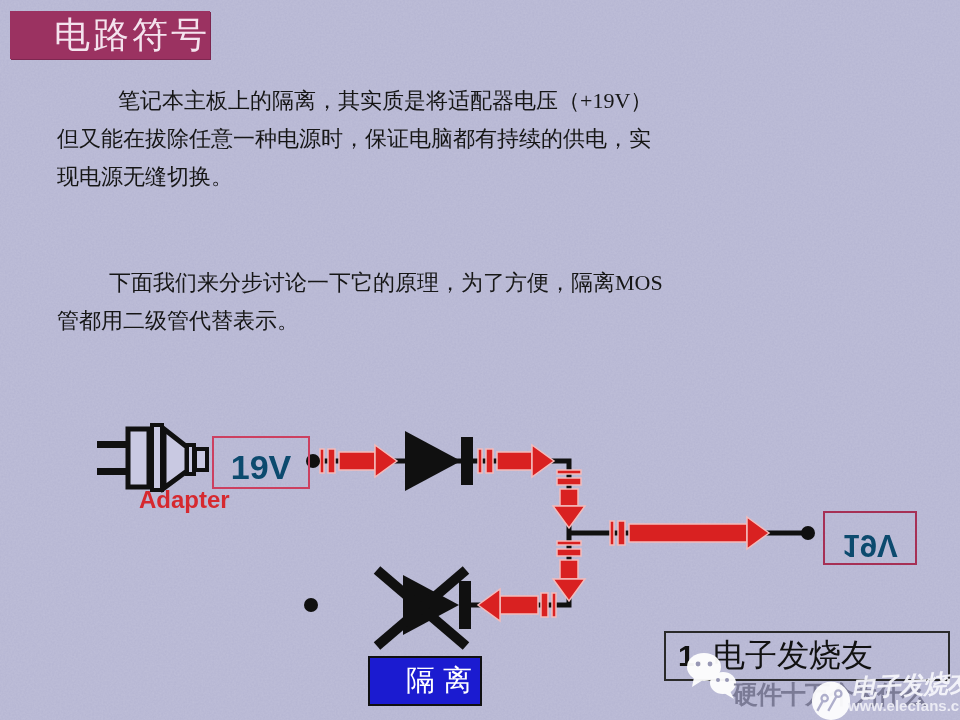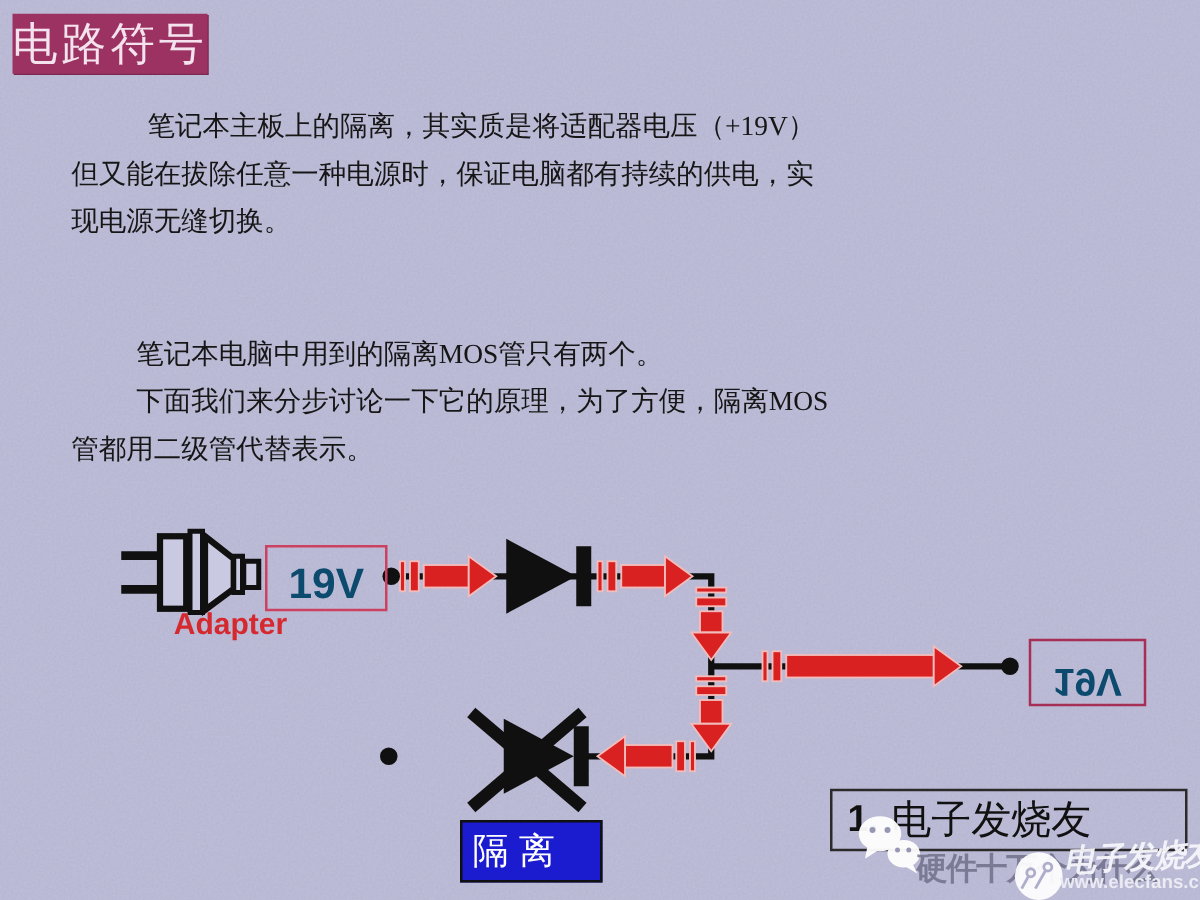--- a/index.html
+++ b/index.html
@@ -1,39 +1,39 @@
 <!DOCTYPE html>
 <html><head>
 <meta charset="utf-8">
 <style>
   html,body{margin:0;padding:0;}
   body{width:960px;height:720px;overflow:hidden;background:#9a9ab8;}
   .slide{position:relative;width:960px;height:720px;background:#b5b5d2;overflow:hidden;
          font-family:"Liberation Serif", serif;}
   .noise{position:absolute;left:0;top:0;width:960px;height:720px;opacity:.28;z-index:1;pointer-events:none;}
-  .title-bar{position:absolute;left:10px;top:11px;width:156px;height:48px;background:#9b3261;
+  .title-bar{position:absolute;left:10px;top:11px;width:200px;height:48px;background:#9b3261;
              z-index:3;display:flex;align-items:center;justify-content:flex-end;
              box-shadow:1px 1px 0 #7c2750;}
   .title-bar span{color:#f4e3ee;font-size:36px;letter-spacing:3px;font-family:"Liberation Serif", serif;}
   .para{position:absolute;left:57px;width:860px;z-index:3;color:#161616;font-size:22px;line-height:38px;}
   .para .ln{white-space:nowrap;}
   .p1{top:82px;}
   .p2{top:264px;}
   .ind61{padding-left:61px;}
   .ind52{padding-left:52px;}
   .circuit{position:absolute;left:0;top:0;width:960px;height:720px;z-index:4;pointer-events:none;}
   .vbox{position:absolute;z-index:5;display:flex;align-items:flex-end;justify-content:center;
         font-family:"Liberation Sans", sans-serif;font-weight:bold;color:#0c4a6e;}
   .vbox-in{left:212px;top:436px;width:94px;height:49px;border:2px solid #cc4060;font-size:34px;}
   .vbox-out{left:823px;top:511px;width:90px;height:50px;border:2px solid #a63055;font-size:31px;}
   .vbox-out span{display:inline-block;transform:scaleY(-1);}
   .adapter-label{position:absolute;left:107px;top:486px;z-index:5;color:#d6292f;
                  font-family:"Liberation Sans", sans-serif;font-weight:bold;font-size:24px;margin-left:32px;}
   .iso-box{position:absolute;left:368px;top:656px;width:110px;height:46px;background:#1b1bd0;
-           border:2px solid #101010;z-index:5;display:flex;align-items:center;justify-content:flex-start;}
+           border:2px solid #101010;z-index:5;display:flex;align-items:center;justify-content:flex-end;}
   .iso-box span{color:#ffffff;font-size:29px;letter-spacing:8px;padding-left:8px;}
   .caption-box{position:absolute;left:664px;top:631px;width:282px;height:46px;border:2px solid #2a2a2a;
                z-index:5;display:flex;align-items:center;color:#111;font-size:32px;}
   .caption-box b{font-family:"Liberation Sans", sans-serif;font-size:30px;margin:0 10px 0 12px;}
   .wm{position:absolute;z-index:7;pointer-events:none;}
   .wm-gray{left:733px;top:662px;color:#6d6d88;opacity:.82;font-size:25px;font-weight:bold;
            letter-spacing:-1px;white-space:nowrap;margin-top:16px;}
   .wm-script{left:851px;top:669px;color:#f6f6fb;font-size:25px;font-weight:bold;font-style:italic;
              transform:rotate(-3deg);opacity:.95;white-space:nowrap;letter-spacing:-1px;}
   .wm-url{left:848px;top:697px;color:#eeeef6;font-size:15px;font-weight:bold;
@@ -56,21 +56,20 @@
     <span>电路符号</span>
   </div>
 
   <div class="para p1">
     <div class="ln ind61">笔记本主板上的隔离，其实质是将适配器电压（+19V）</div>
     <div class="ln">但又能在拔除任意一种电源时，保证电脑都有持续的供电，实</div>
     <div class="ln">现电源无缝切换。</div>
   </div>
 
   <div class="para p2">
-    <div class="ln ind52">笔记本电脑中用到的隔离MOS管只有两个。</div>
     <div class="ln ind52">下面我们来分步讨论一下它的原理，为了方便，隔离MOS</div>
     <div class="ln">管都用二级管代替表示。</div>
   </div>
 
   <svg class="circuit" viewBox="0 0 960 720" xmlns="http://www.w3.org/2000/svg">
 
     <g stroke="#101010" fill="#c9c9e2">
       <rect x="97" y="441" width="33" height="7" fill="#101010" stroke="none"></rect>
       <rect x="97" y="468" width="33" height="7" fill="#101010" stroke="none"></rect>
       <rect x="128" y="429" width="21" height="58" stroke-width="5"></rect>

